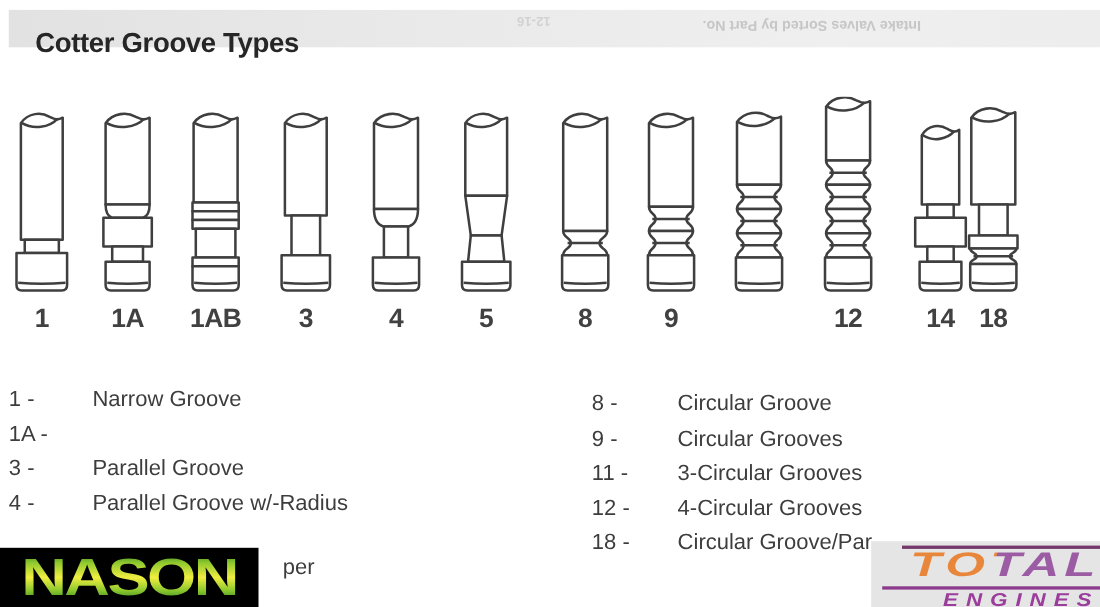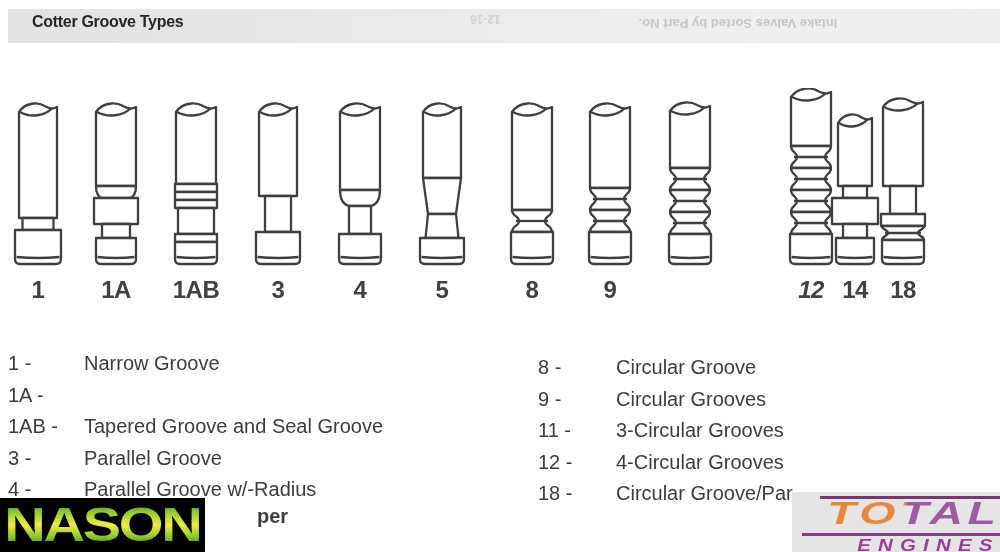--- a/index.html
+++ b/index.html
@@ -2,43 +2,43 @@
 <html><head>
 <meta charset="utf-8">
 <style>
   html,body{margin:0;padding:0;}
   body{width:1000px;height:552px;background:#ffffff;font-family:"Liberation Sans",sans-serif;overflow:hidden;}
   #page{position:relative;width:1000px;height:552px;background:#fff;}
 
   
   .title-bar{position:absolute;left:8px;top:9px;width:992px;height:34px;
     background:linear-gradient(to right,#e2e2e2 0%,#e9e9e9 35%,#efefef 75%,#ededed 100%);}
-  .title-text{position:absolute;left:24px;top:4px;font-size:16px;font-weight:bold;color:#262626;letter-spacing:-0.3px;}
+  .title-text{position:absolute;left:24px;top:16px;font-size:25px;font-weight:bold;color:#262626;letter-spacing:-0.3px;}
   .bleed-text{position:absolute;left:560px;top:7px;width:340px;text-align:center;
     transform:rotate(180deg);color:#c6c6c6;font-size:13px;font-weight:700;filter:blur(0.4px);}
   .page-ref{position:absolute;left:462px;top:3px;transform:rotate(180deg);
     color:#d2d2d2;font-size:12px;font-weight:700;filter:blur(0.4px);}
 
   
   .valve-col{position:absolute;top:88px;width:84px;}
   .valve-col svg{display:block;}
   .valve-label{margin-top:4px;text-align:center;font-size:24px;font-weight:700;color:#414141;letter-spacing:-0.5px;}
 
   
   .legend{position:absolute;font-size:20px;color:#3d3d3d;}
   .legend-left{left:8px;top:352px;}
   .legend-right{left:538px;top:356px;}
   .lrow{display:flex;align-items:flex-start;height:31.6px;}
   .legend-left .lcode{width:76px;flex:none;}
   .legend-right .lcode{width:78px;flex:none;}
   .ldesc{white-space:nowrap;}
-  .per-fragment{position:absolute;left:257px;top:505px;font-size:20px;color:#3d3d3d;font-weight:bold;}
-
-  
-  .nason{position:absolute;left:0;top:498px;width:205px;height:54px;background:#000;
+  .per-fragment{position:absolute;left:257px;top:505px;font-size:20px;color:#3d3d3d;}
+
+  
+  .nason{position:absolute;left:0;top:498px;width:235px;height:54px;background:#000;
     display:flex;align-items:center;justify-content:center;overflow:hidden;z-index:5;}
   .nason-text{font-size:50px;font-weight:800;letter-spacing:-2px;line-height:1;
     transform:scale(1.15,0.95);
     background:linear-gradient(180deg,#2c7d22 0%,#8fc92e 22%,#f0ee3f 50%,#8fc92e 74%,#1f7a1f 100%);
     -webkit-background-clip:text;background-clip:text;color:transparent;}
 
   
   .total{position:absolute;left:792px;top:492px;width:208px;height:60px;background:#e5e5e5;z-index:5;}
   .total-line-top{position:absolute;top:4px;left:28px;right:0;height:3px;background:#74386a;}
   .total-word{position:absolute;top:6px;right:0;font-style:italic;font-weight:900;font-size:31px;line-height:1;
@@ -160,21 +160,21 @@
           <path d="M22,80 L62,80 C62,86.6 56,85.5 56,91 C56,96.5 62,95.4 62,102 L22,102 C22,95.4 28,96.5 28,91 C28,85.5 22,86.6 22,80 Z" fill="#ffffff" stroke="#3f3f3f" stroke-width="2.3" stroke-linejoin="round"></path>
           <path d="M25,91 H59" fill="none" stroke="#3f3f3f" stroke-width="2.3" stroke-linejoin="round"></path>
           <path d="M22,102 L62,102 C62,108.6 56,107.5 56,113 C56,118.5 62,117.4 62,124 L22,124 C22,117.4 28,118.5 28,113 C28,107.5 22,108.6 22,102 Z" fill="#ffffff" stroke="#3f3f3f" stroke-width="2.3" stroke-linejoin="round"></path>
           <path d="M25,113 H59" fill="none" stroke="#3f3f3f" stroke-width="2.3" stroke-linejoin="round"></path>
           <path d="M22,124 L62,124 C62,130.6 56,129.5 56,135 C56,140.5 62,139.4 62,146 L22,146 C22,139.4 28,140.5 28,135 C28,129.5 22,130.6 22,124 Z" fill="#ffffff" stroke="#3f3f3f" stroke-width="2.3" stroke-linejoin="round"></path>
           <path d="M25,135 H59" fill="none" stroke="#3f3f3f" stroke-width="2.3" stroke-linejoin="round"></path>
           <path d="M21,146 H63 L63,171 Q63,176 58,176 L26,176 Q21,176 21,171 Z" fill="#ffffff" stroke="#3f3f3f" stroke-width="2.3" stroke-linejoin="round"></path>
           <path d="M22.5,169 Q42,171 61.5,169" fill="none" stroke="#3f3f3f" stroke-width="2.3" stroke-linejoin="round"></path>
         </svg>
       </div>
-      <div class="valve-col" style="left: 769px; font-style: italic;">
+      <div class="valve-col" style="left: 729px;">
         <svg width="84" height="184" viewBox="0 0 84 184">
           <path d="M22,58 L22,9 C29,-1 42,-1 49,3 C54,5 56,7 62,4 L62,58 Z" fill="#ffffff" stroke="#3f3f3f" stroke-width="2.3" stroke-linejoin="round"></path>
           <path d="M23,9 C34,15 49,13 57,5" fill="none" stroke="#3f3f3f" stroke-width="2.3" stroke-linejoin="round"></path>
           <path d="M22,58 L62,58 C62,64.6 56,63.5 56,69 C56,74.5 62,73.4 62,80 L22,80 C22,73.4 28,74.5 28,69 C28,63.5 22,64.6 22,58 Z" fill="#ffffff" stroke="#3f3f3f" stroke-width="2.3" stroke-linejoin="round"></path>
           <path d="M25,69 H59" fill="none" stroke="#3f3f3f" stroke-width="2.3" stroke-linejoin="round"></path>
           <path d="M22,80 L62,80 C62,86.6 56,85.5 56,91 C56,96.5 62,95.4 62,102 L22,102 C22,95.4 28,96.5 28,91 C28,85.5 22,86.6 22,80 Z" fill="#ffffff" stroke="#3f3f3f" stroke-width="2.3" stroke-linejoin="round"></path>
           <path d="M25,91 H59" fill="none" stroke="#3f3f3f" stroke-width="2.3" stroke-linejoin="round"></path>
           <path d="M22,102 L62,102 C62,108.6 56,107.5 56,113 C56,118.5 62,117.4 62,124 L22,124 C22,117.4 28,118.5 28,113 C28,107.5 22,108.6 22,102 Z" fill="#ffffff" stroke="#3f3f3f" stroke-width="2.3" stroke-linejoin="round"></path>
           <path d="M25,113 H59" fill="none" stroke="#3f3f3f" stroke-width="2.3" stroke-linejoin="round"></path>
           <path d="M22,124 L62,124 C62,130.6 56,129.5 56,135 C56,140.5 62,139.4 62,146 L22,146 C22,139.4 28,140.5 28,135 C28,129.5 22,130.6 22,124 Z" fill="#ffffff" stroke="#3f3f3f" stroke-width="2.3" stroke-linejoin="round"></path>
@@ -213,24 +213,20 @@
 
   <div class="legend legend-left" id="legend-left">
       <div class="lrow">
         <span class="lcode">1 -</span>
         <span class="ldesc">Narrow Groove</span>
       </div>
       <div class="lrow">
         <span class="lcode">1A -</span>
       </div>
       <div class="lrow">
-        <span class="lcode">1AB -</span>
-        <span class="ldesc">Tapered Groove and Seal Groove</span>
-      </div>
-      <div class="lrow">
         <span class="lcode">3 -</span>
         <span class="ldesc">Parallel Groove</span>
       </div>
       <div class="lrow">
         <span class="lcode">4 -</span>
         <span class="ldesc">Parallel Groove w/-Radius</span>
       </div>
     </div>
   <div class="legend legend-right" id="legend-right">
       <div class="lrow">

